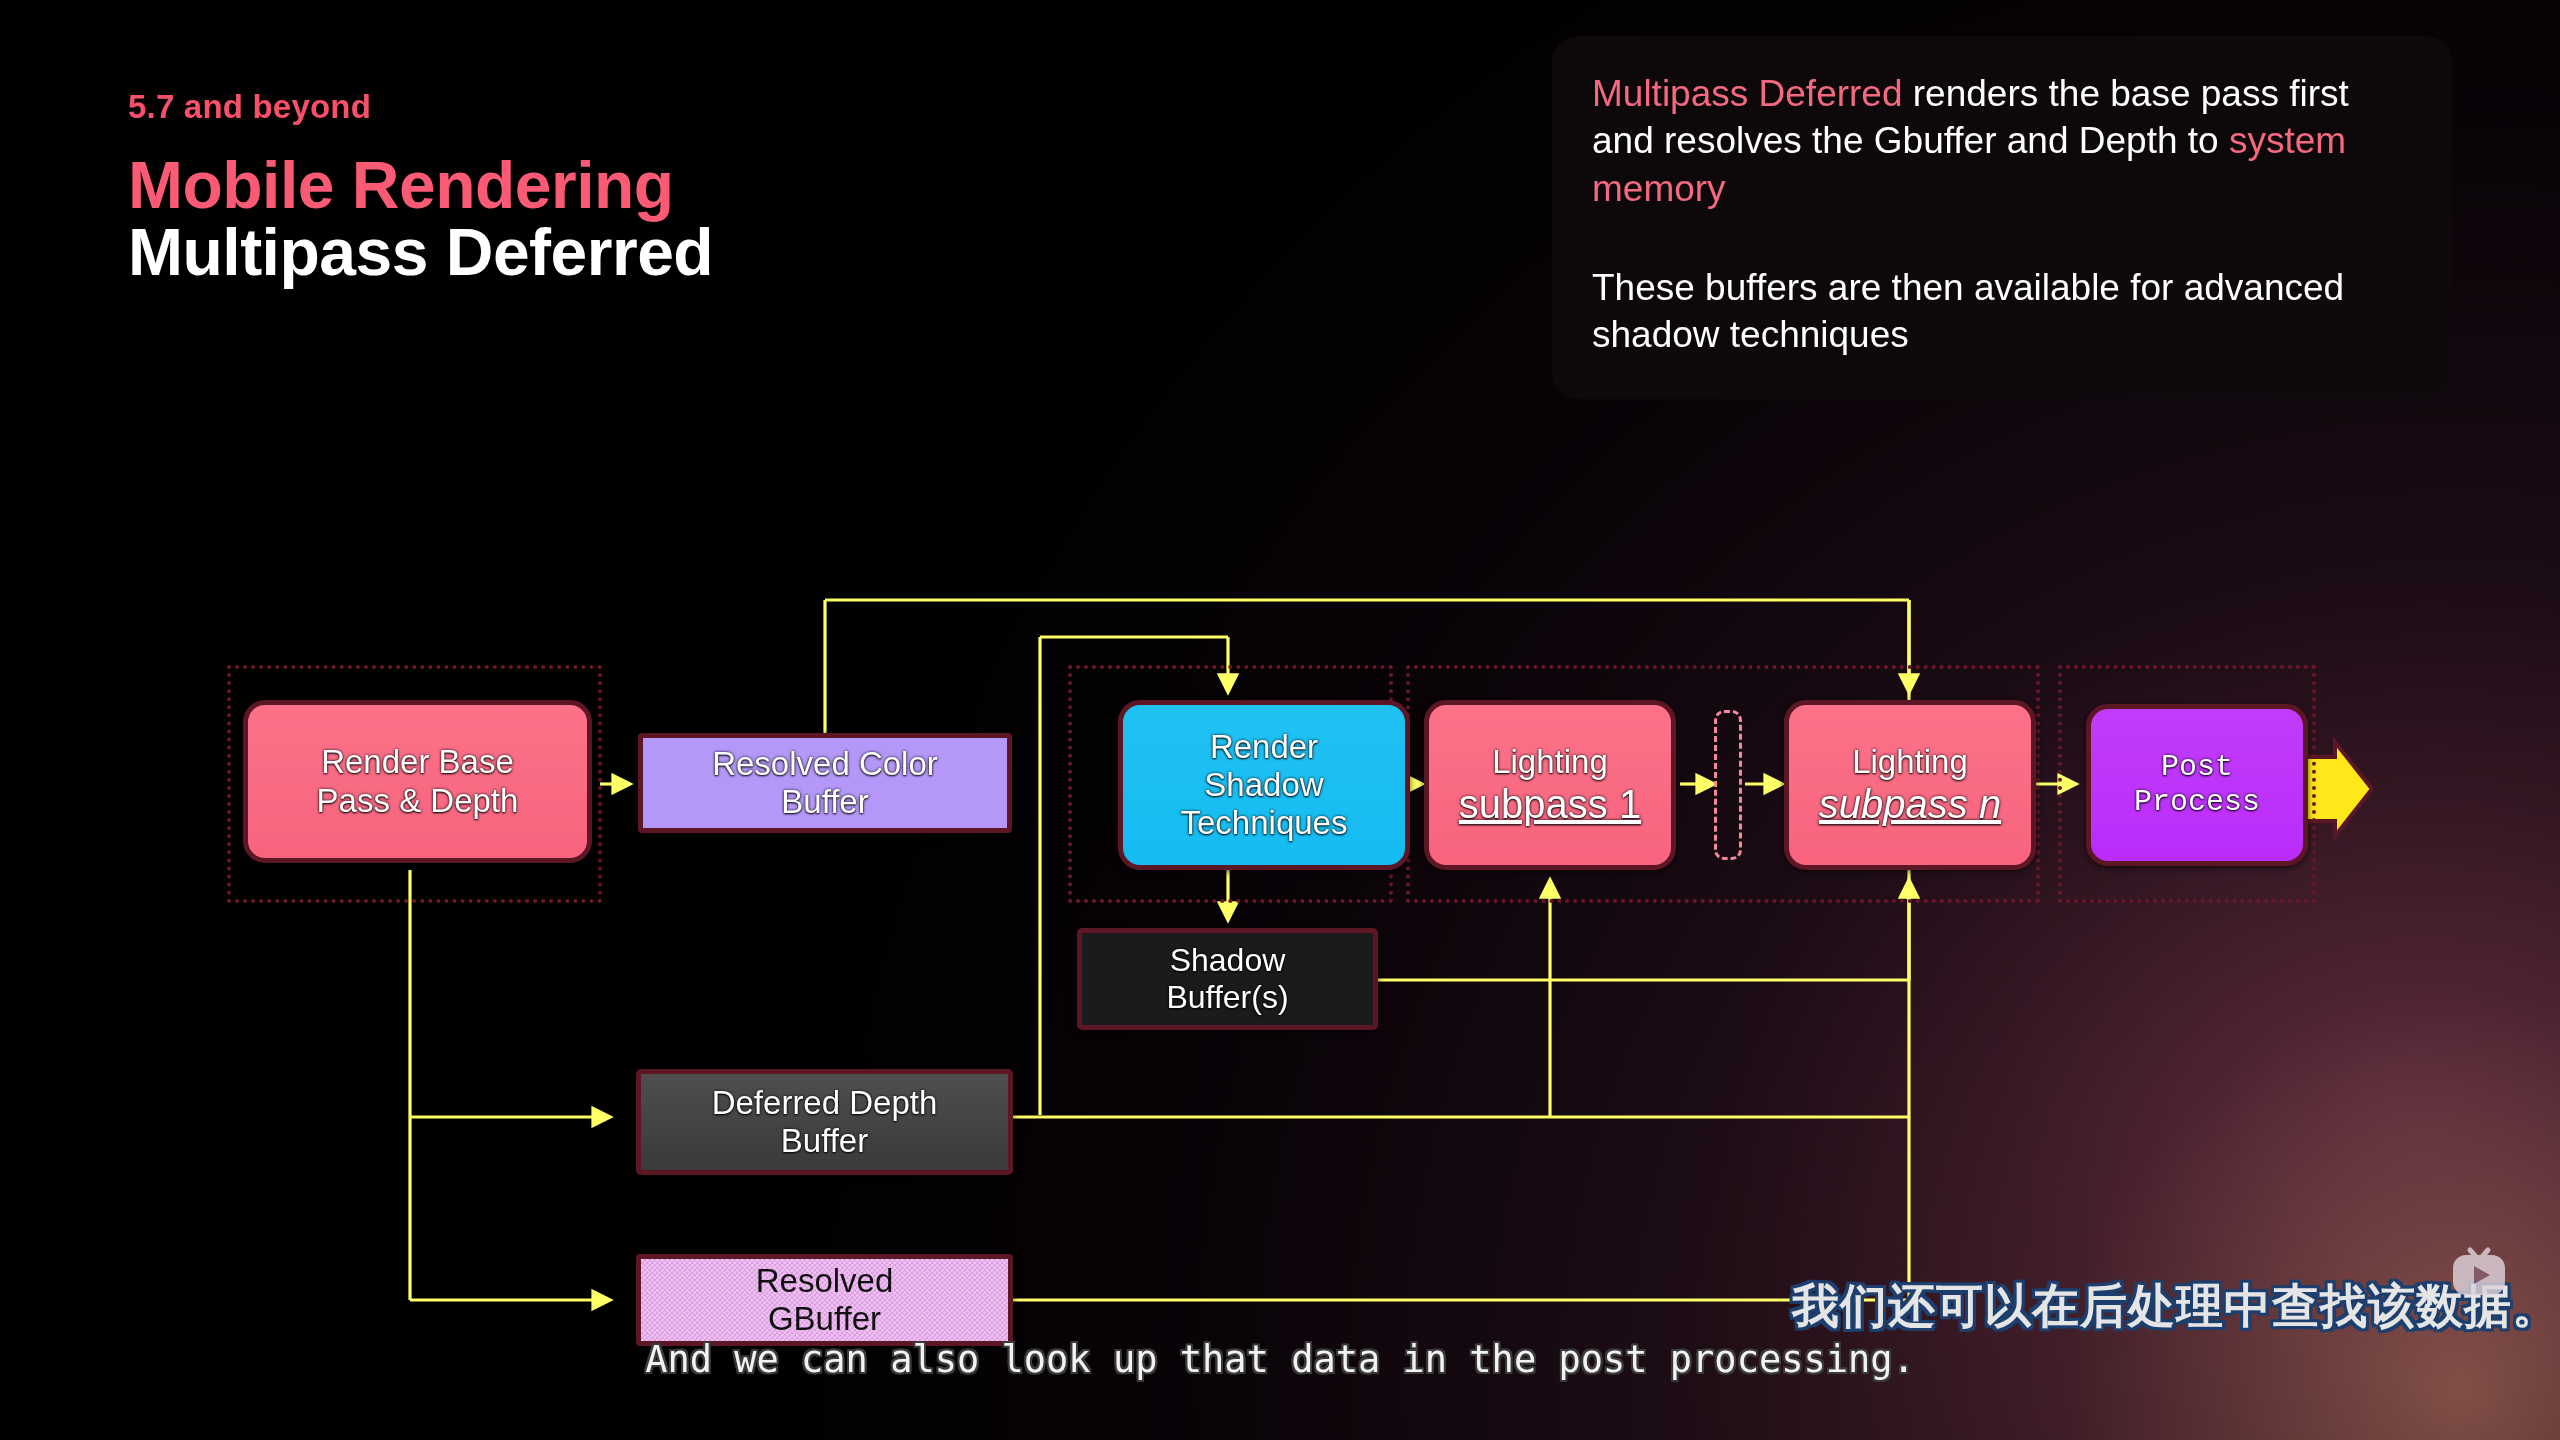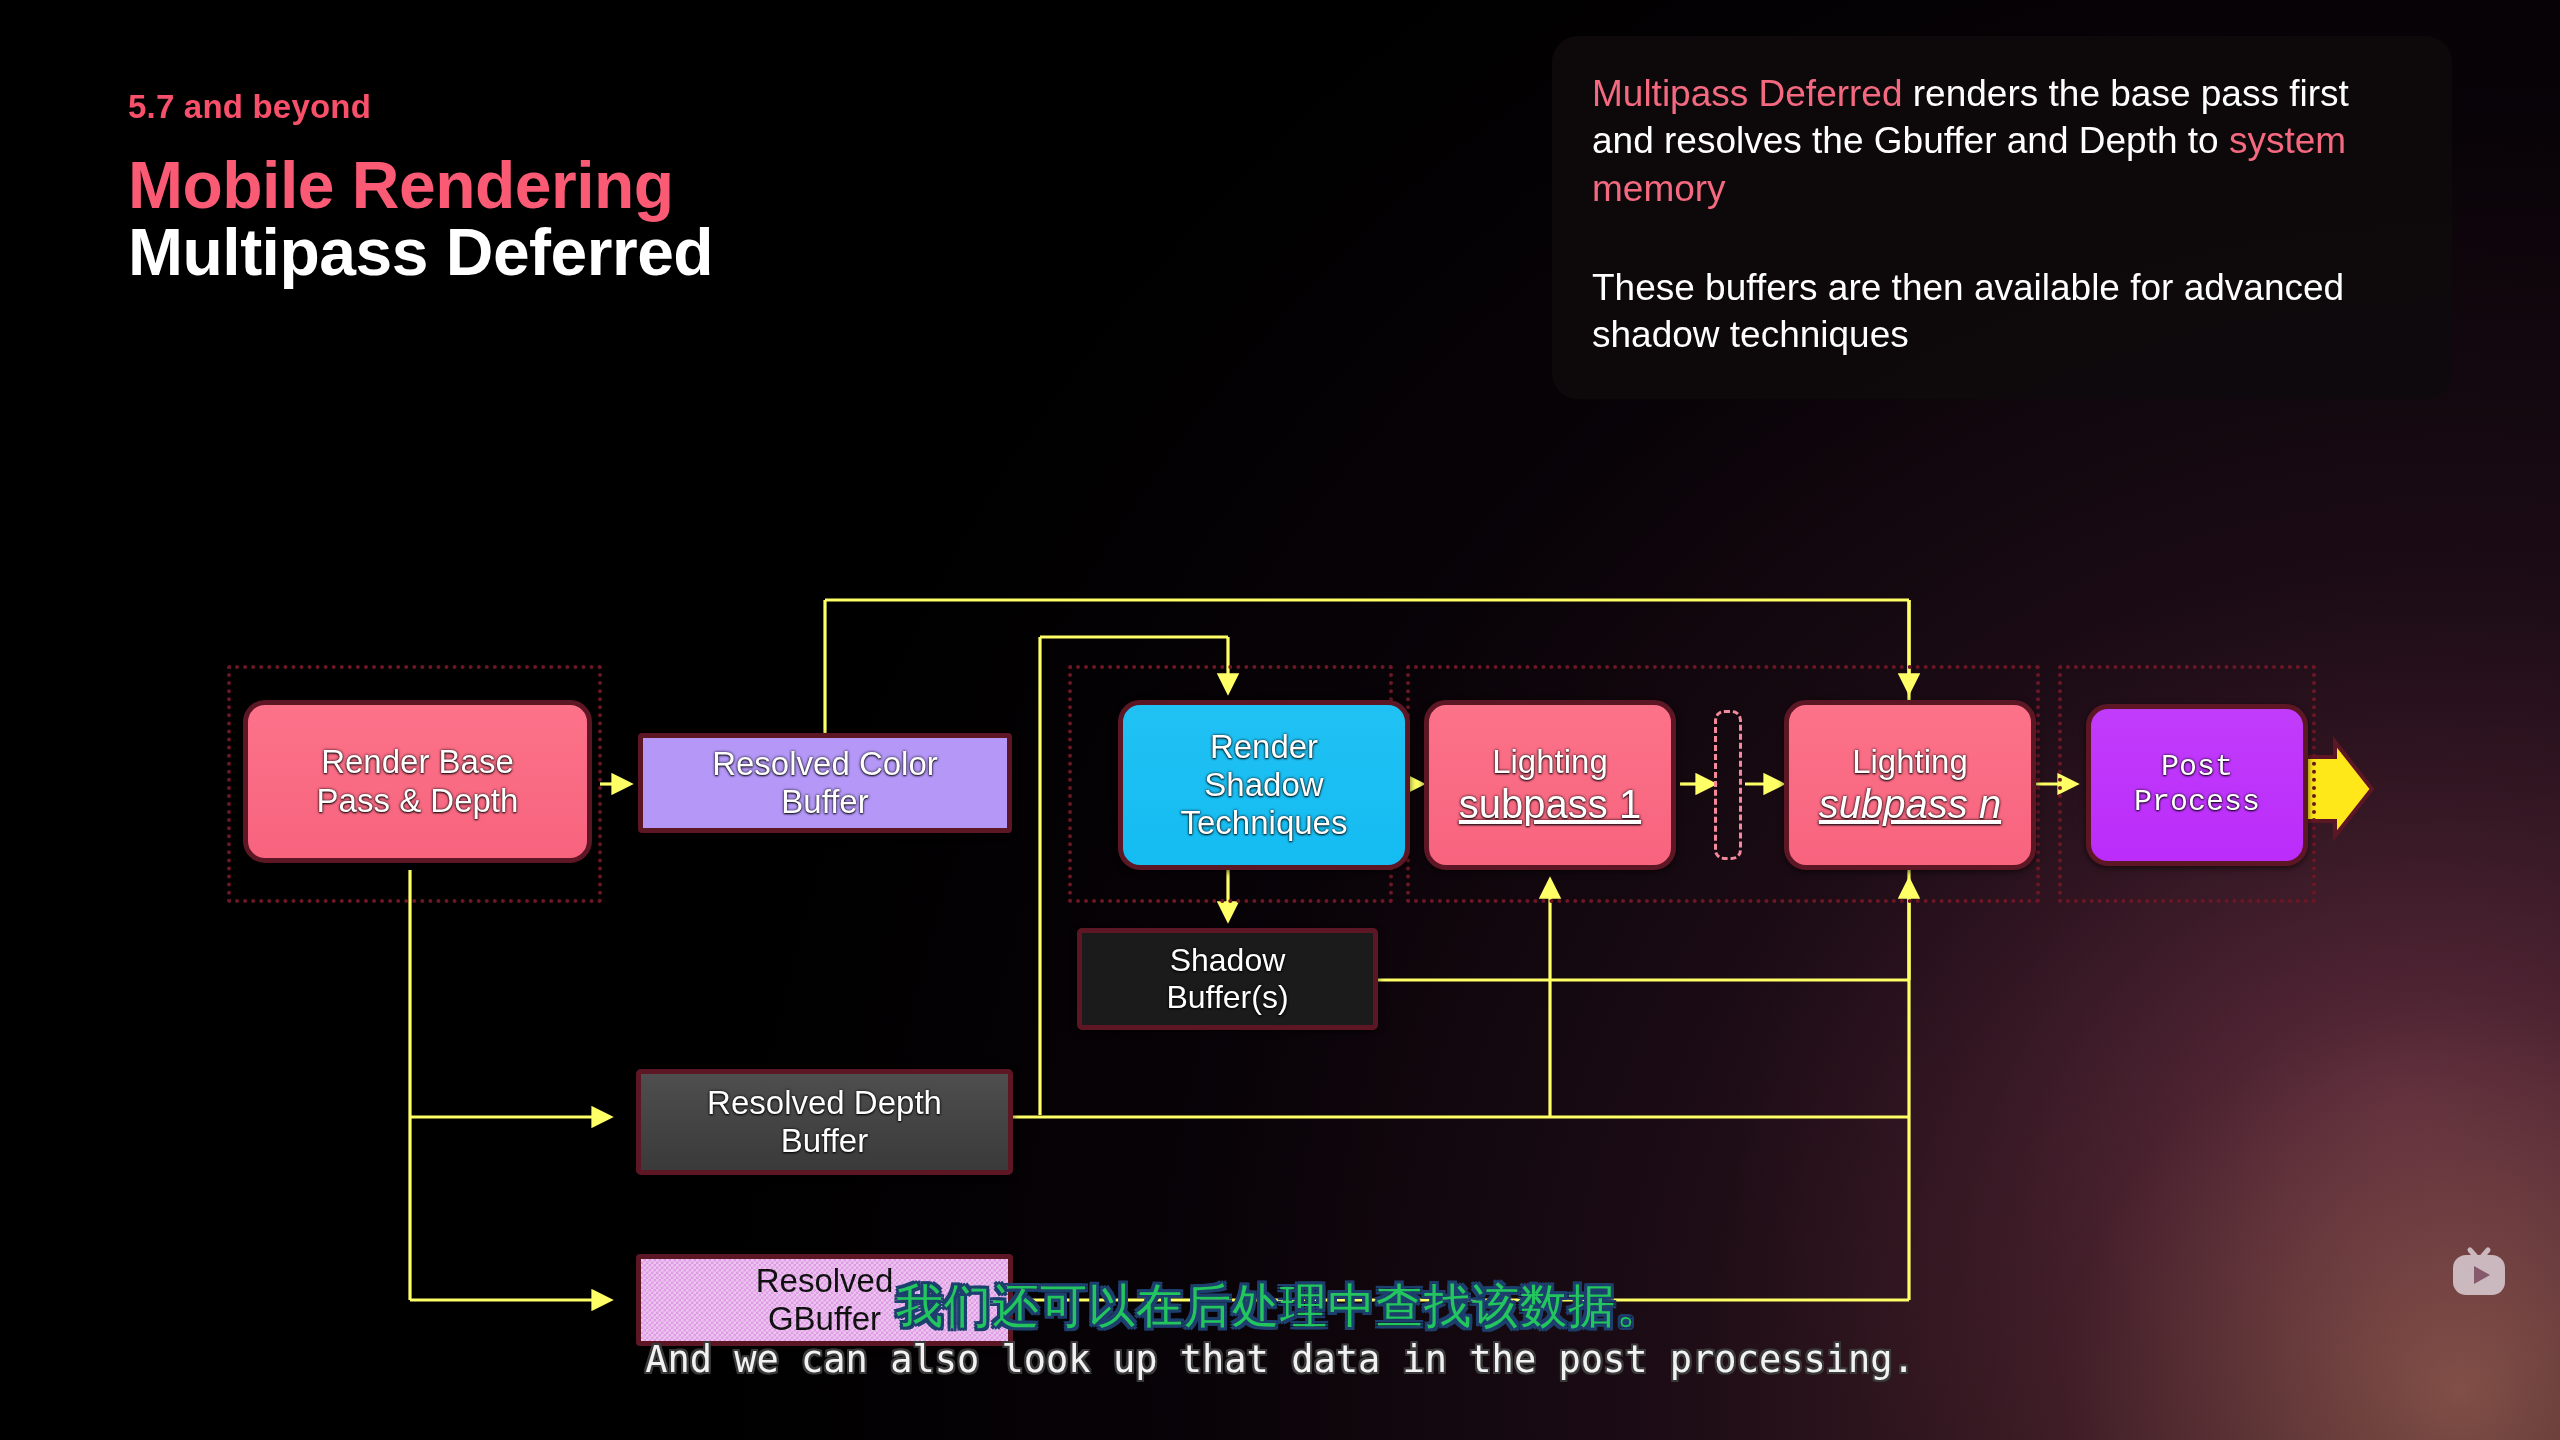--- a/index.html
+++ b/index.html
@@ -60,22 +60,22 @@
   .n-gbuf .lbl { text-shadow:none; }
   .sub-ital { font-style:italic; }
   .sub-small { font-size:40px; display:block;text-decoration:underline; }
 
   .ellipsis-box {
     position:absolute; border:3px dashed #f2899c; border-radius:10px; background:transparent;
   }
 
   
   #sub-cn {
-    position:absolute; left:0; right:0; top:1275px; text-align:center;
-    font-size:47px; color:#22c55e; font-weight:normal; letter-spacing:1px;
+    position:absolute; left:0; right:0; top:1275px; text-align:right;
+    font-size:47px; color:#e5e5e5; font-weight:bold; letter-spacing:1px;
     text-shadow:
       -3px -3px 0 #1d3f6e, 3px -3px 0 #1d3f6e, -3px 3px 0 #1d3f6e, 3px 3px 0 #1d3f6e,
       0 -3px 0 #1d3f6e, 0 3px 0 #1d3f6e, -3px 0 0 #1d3f6e, 3px 0 0 #1d3f6e;
   }
   #sub-en {
     position:absolute; left:0; right:0; top:1338px; text-align:center;
     font-family:"DejaVu Sans Mono", monospace;
     font-size:37px; color:#f2f2f2; letter-spacing:0px;
     text-shadow:
       -2px -2px 0 #3a3a3a, 2px -2px 0 #3a3a3a, -2px 2px 0 #3a3a3a, 2px 2px 0 #3a3a3a,
@@ -192,21 +192,21 @@
     <span class="lbl" style="white-space:pre-line;">Post
 Process</span>
   </div>
 
   <div class="node n-shadowbuf" style="left:1077px; top:928px; width:301px; height:102px;">
     <span class="lbl" style="white-space:pre-line;">Shadow
 Buffer(s)</span>
   </div>
 
   <div class="node n-depthbuf" style="left:636px; top:1069px; width:377px; height:106px;">
-    <span class="lbl" style="white-space:pre-line;">Resolved Depth
+    <span class="lbl" style="white-space:pre-line;">Deferred Depth
 Buffer</span>
   </div>
 
   <div class="node n-gbuf" style="left:636px; top:1254px; width:377px; height:92px;">
     <span class="lbl" style="white-space:pre-line;">Resolved
 GBuffer</span>
   </div>
 
 </div>
 

